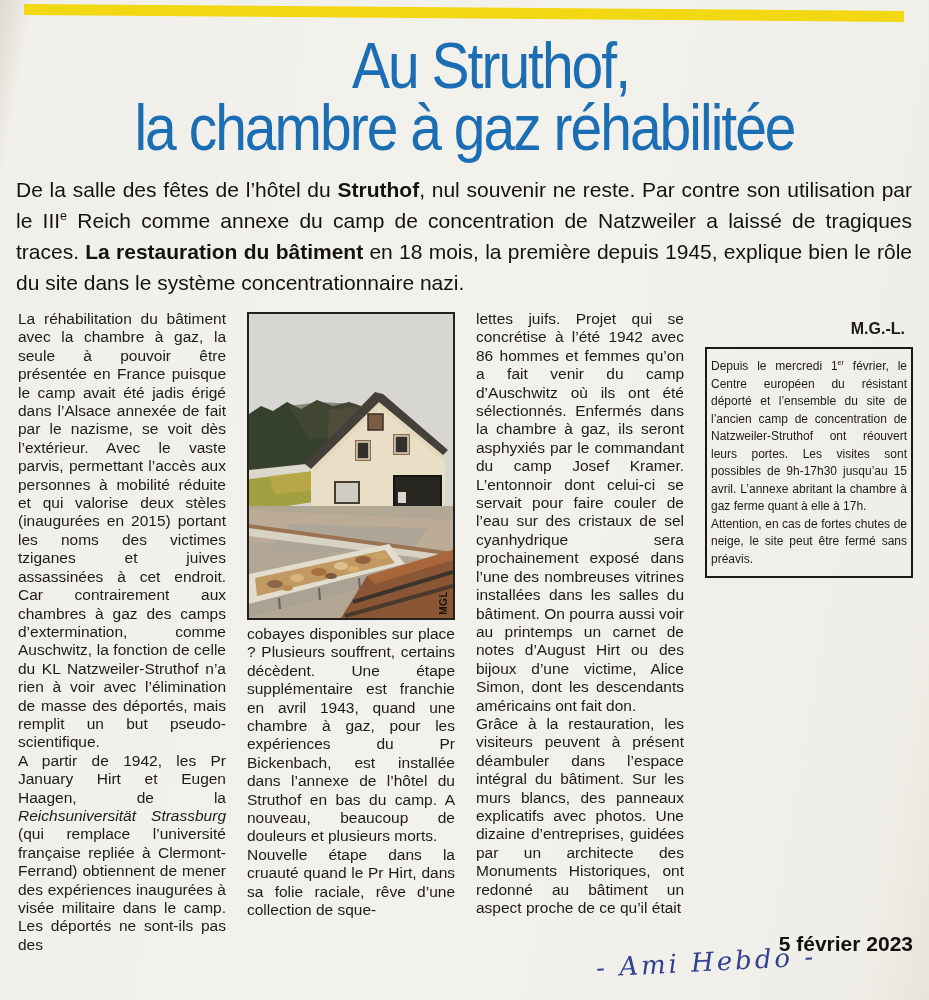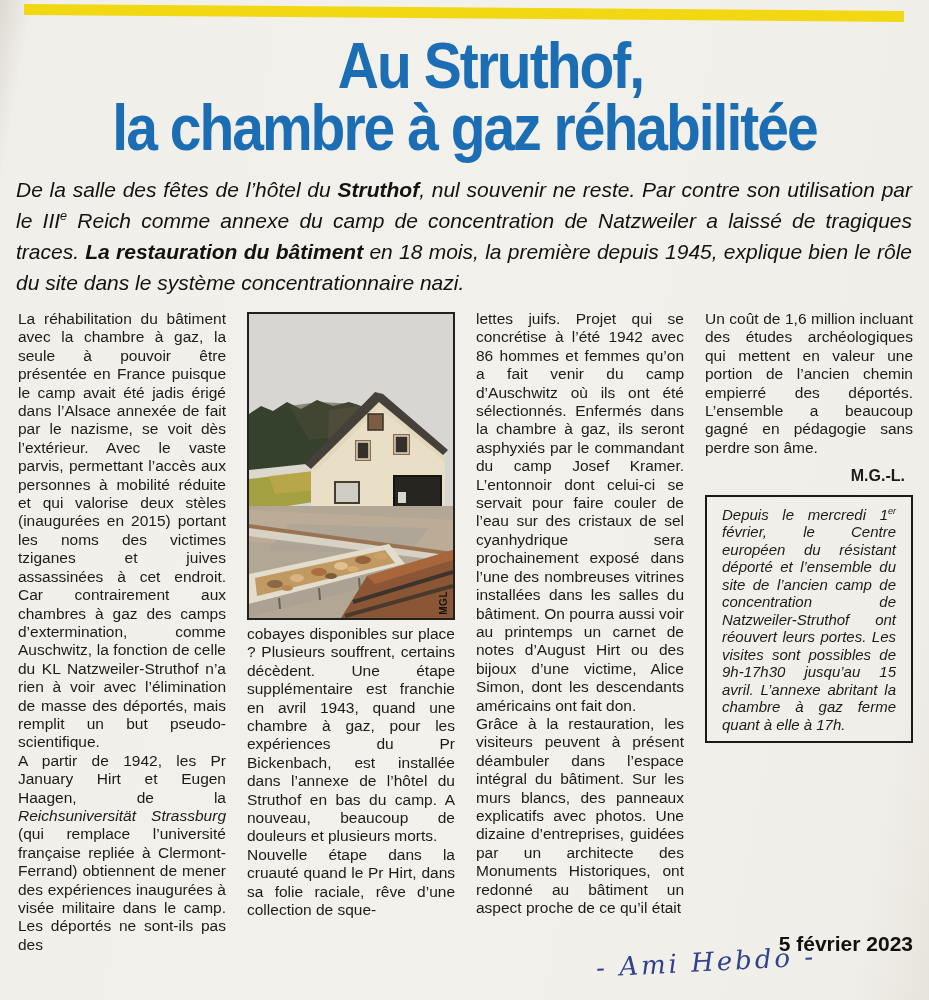--- a/index.html
+++ b/index.html
@@ -6,42 +6,42 @@
   body{width:929px;height:1000px;overflow:hidden;
        font-family:"Liberation Sans",sans-serif;}
   .page{position:relative;width:929px;height:1000px;overflow:hidden;
         background:
           linear-gradient(100deg, #ddd9d2 0%, #f1efea 3%, #f3f1ec 50%, #f0eee8 93%, #e7e4dd 100%),
           #f1efea;
         color:#1d1b18;}
   .yellow-bar{position:absolute;left:24px;top:4px;width:880px;height:11px;
         background:#f2d713;transform:rotate(0.45deg);transform-origin:left center;}
   .title{margin:34px 8px 0;text-align:center;color:#1b6db4;
-        font-weight:bold;letter-spacing:-2px;line-height:62px;}
+        font-weight:normal;letter-spacing:-2px;line-height:62px;}
   .tline{display:block;font-size:57px;transform:scaleY(1.13);}
   .tline-1{transform:translateX(26px) scaleY(1.13);}
-  .lead{margin:16px 17px 0 16px;font-style:italic;font-size:21px;line-height:31px;
+  .lead{margin:16px 17px 0 16px;font-size:21px;line-height:31px;
         text-align:justify;color:#14120f;}
   .lead b{font-weight:bold;}
   sup{font-size:60%;vertical-align:super;line-height:0;}
   .columns{display:flex;gap:21px;margin:12px 16px 16px 18px;}
   .col{width:208px;font-size:15.5px;line-height:18.4px;text-align:justify;
        hyphens:auto;-webkit-hyphens:auto;}
   .col p{margin:0;}
   .italic{font-style:italic;}
   .photo{width:208px;height:308px;margin:2px 0 5px;position:relative;
          border:2px solid #23211e;box-sizing:border-box;background:#d7d6d2;}
   .photo svg{display:block;width:100%;height:100%;}
   .credit{position:absolute;right:0px;bottom:3px;writing-mode:vertical-rl;
           transform:rotate(180deg);font-size:10px;font-weight:bold;color:#16140f;
           letter-spacing:0.5px;}
   .byline{text-align:right;font-weight:bold;font-size:16px;
           padding:10px 8px 9px 0;}
-  .infobox{border:2px solid #1c1a17;padding:9px 15px 8px;font-size:15px;
-           line-height:17.5px;text-align:justify;background:transparent;font-style:italic;}
+  .infobox{border:2px solid #1c1a17;padding:9px 4px 8px;font-size:12px;
+           line-height:17.5px;text-align:justify;background:transparent;}
   .infobox p{margin:0;}
   .footer-date{position:absolute;right:16px;top:932px;font-weight:bold;
            font-size:21px;color:#13110e;}
   .handwritten{position:absolute;left:596px;top:947px;
            font-family:"DejaVu Serif",serif;font-style:italic;font-size:26px;
            color:#31418f;transform:rotate(-3deg);letter-spacing:3px;}
 </style>
 </head>
 <body>
 
@@ -144,24 +144,24 @@
       <p>cobayes disponibles sur place ? Plusieurs souffrent, certains décèdent. Une étape supplémentaire est franchie en avril 1943, quand une chambre à gaz, pour les expériences du Pr Bickenbach, est installée dans l’annexe de l’hôtel du Struthof en bas du camp. A nouveau, beaucoup de douleurs et plusieurs morts.</p>
       <p>Nouvelle étape dans la cruauté quand le Pr Hirt, dans sa folie raciale, rêve d’une collection de sque-</p>
     </div>
 
     <div class="col">
       <p>lettes juifs. Projet qui se concrétise à l’été 1942 avec 86 hommes et femmes qu’on a fait venir du camp d’Auschwitz où ils ont été sélectionnés. Enfermés dans la chambre à gaz, ils seront asphyxiés par le commandant du camp Josef Kramer. L’entonnoir dont celui-ci se servait pour faire couler de l’eau sur des cristaux de sel cyanhydrique sera prochainement exposé dans l’une des nombreuses vitrines installées dans les salles du bâtiment. On pourra aussi voir au printemps un carnet de notes d’August Hirt ou des bijoux d’une victime, Alice Simon, dont les descendants américains ont fait don.</p>
       <p>Grâce à la restauration, les visiteurs peuvent à présent déambuler dans l’espace intégral du bâtiment. Sur les murs blancs, des panneaux explicatifs avec photos. Une dizaine d’entreprises, guidées par un architecte des Monuments Historiques, ont redonné au bâtiment un aspect proche de ce qu’il était</p>
     </div>
 
     <div class="col">
-      <p>Un coût de 1,6 million incluant des études archéologiques qui mettent en valeur une portion de l’ancien chemin empierré des déportés. L’ensemble a beaucoup gagné en pédagogie sans perdre son âme.</p>
       <p class="byline">M.G.-L.</p>
       <div class="infobox">
         <p><span>Depuis le mercredi 1</span><sup>er</sup><span> février, le Centre européen du résistant déporté et l’ensemble du site de l’ancien camp de concentration de Natzweiler-Struthof ont réouvert leurs portes. Les visites sont possibles de 9h-17h30 jusqu’au 15 avril. L’annexe abritant la chambre à gaz ferme quant à elle à 17h.</span></p>
+        <p>Attention, en cas de fortes chutes de neige, le site peut être fermé sans préavis.</p>
       </div>
     </div>
 
   </div>
 
   <div class="footer-date">5 février 2023</div>
   <div class="handwritten">- Ami Hebdo -</div>
 
 </div>
 

